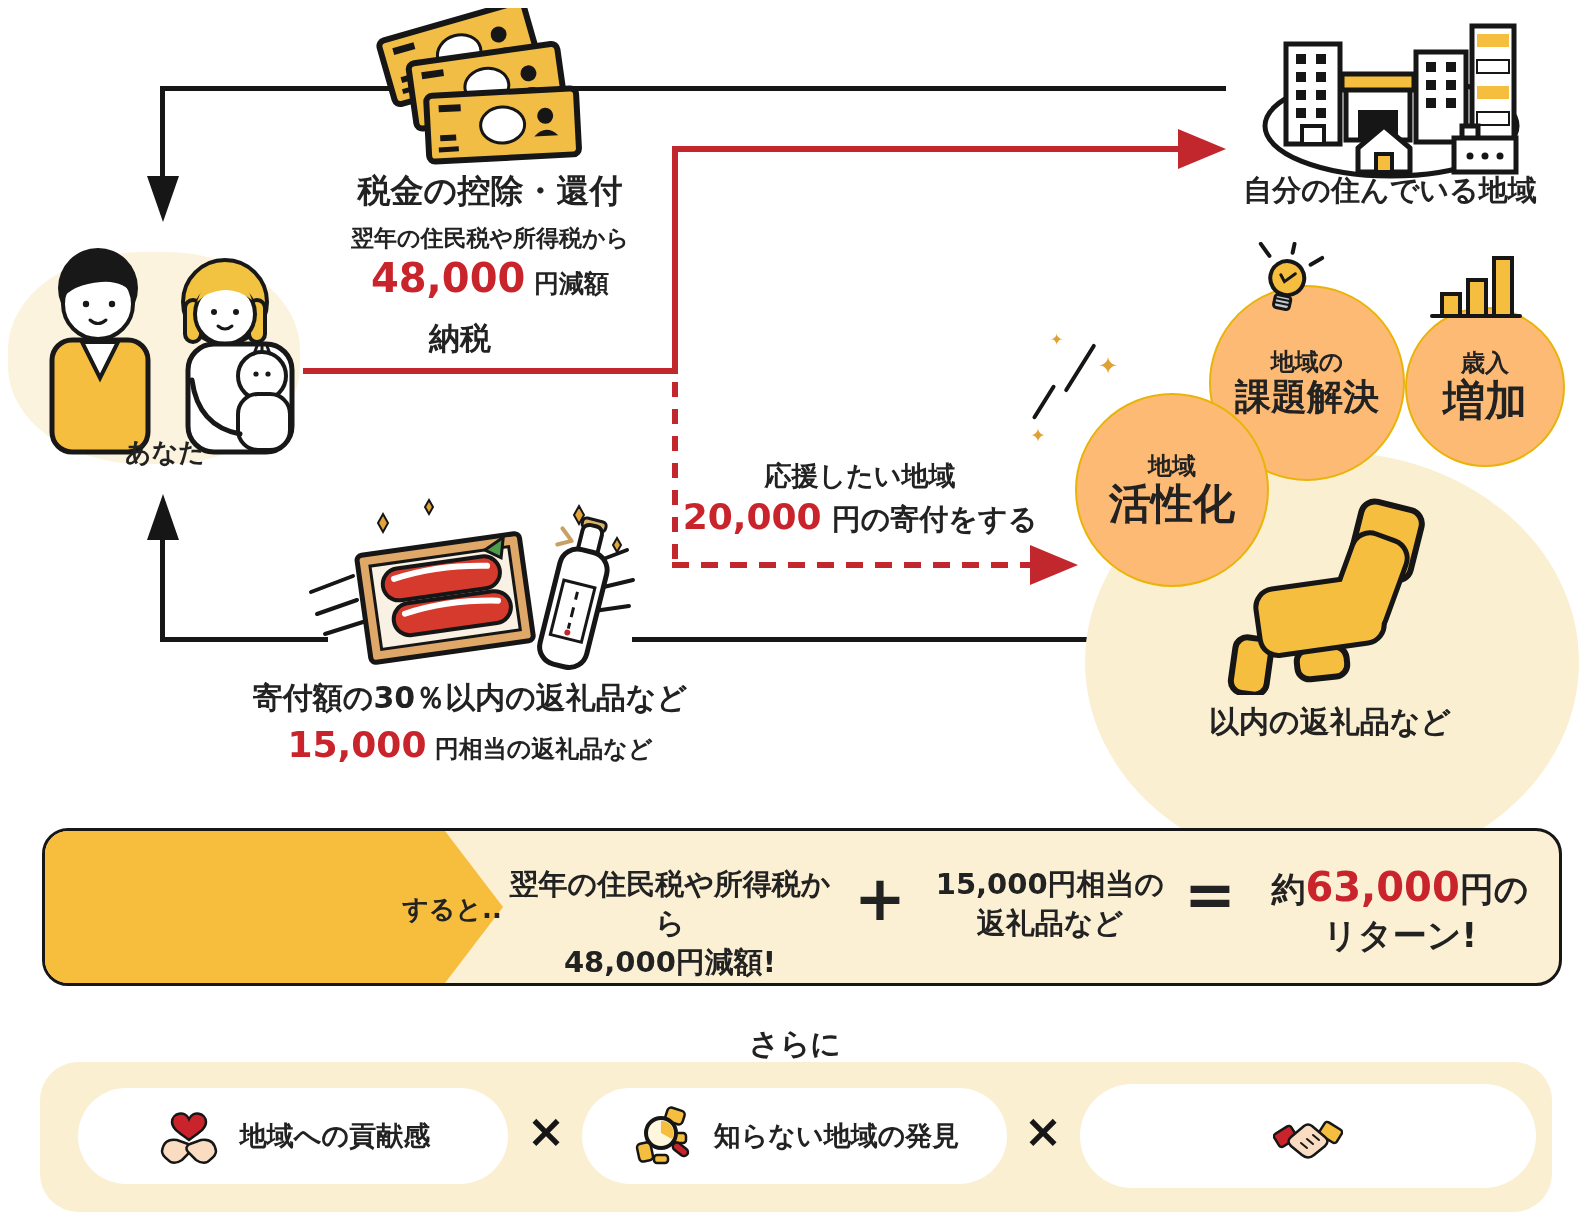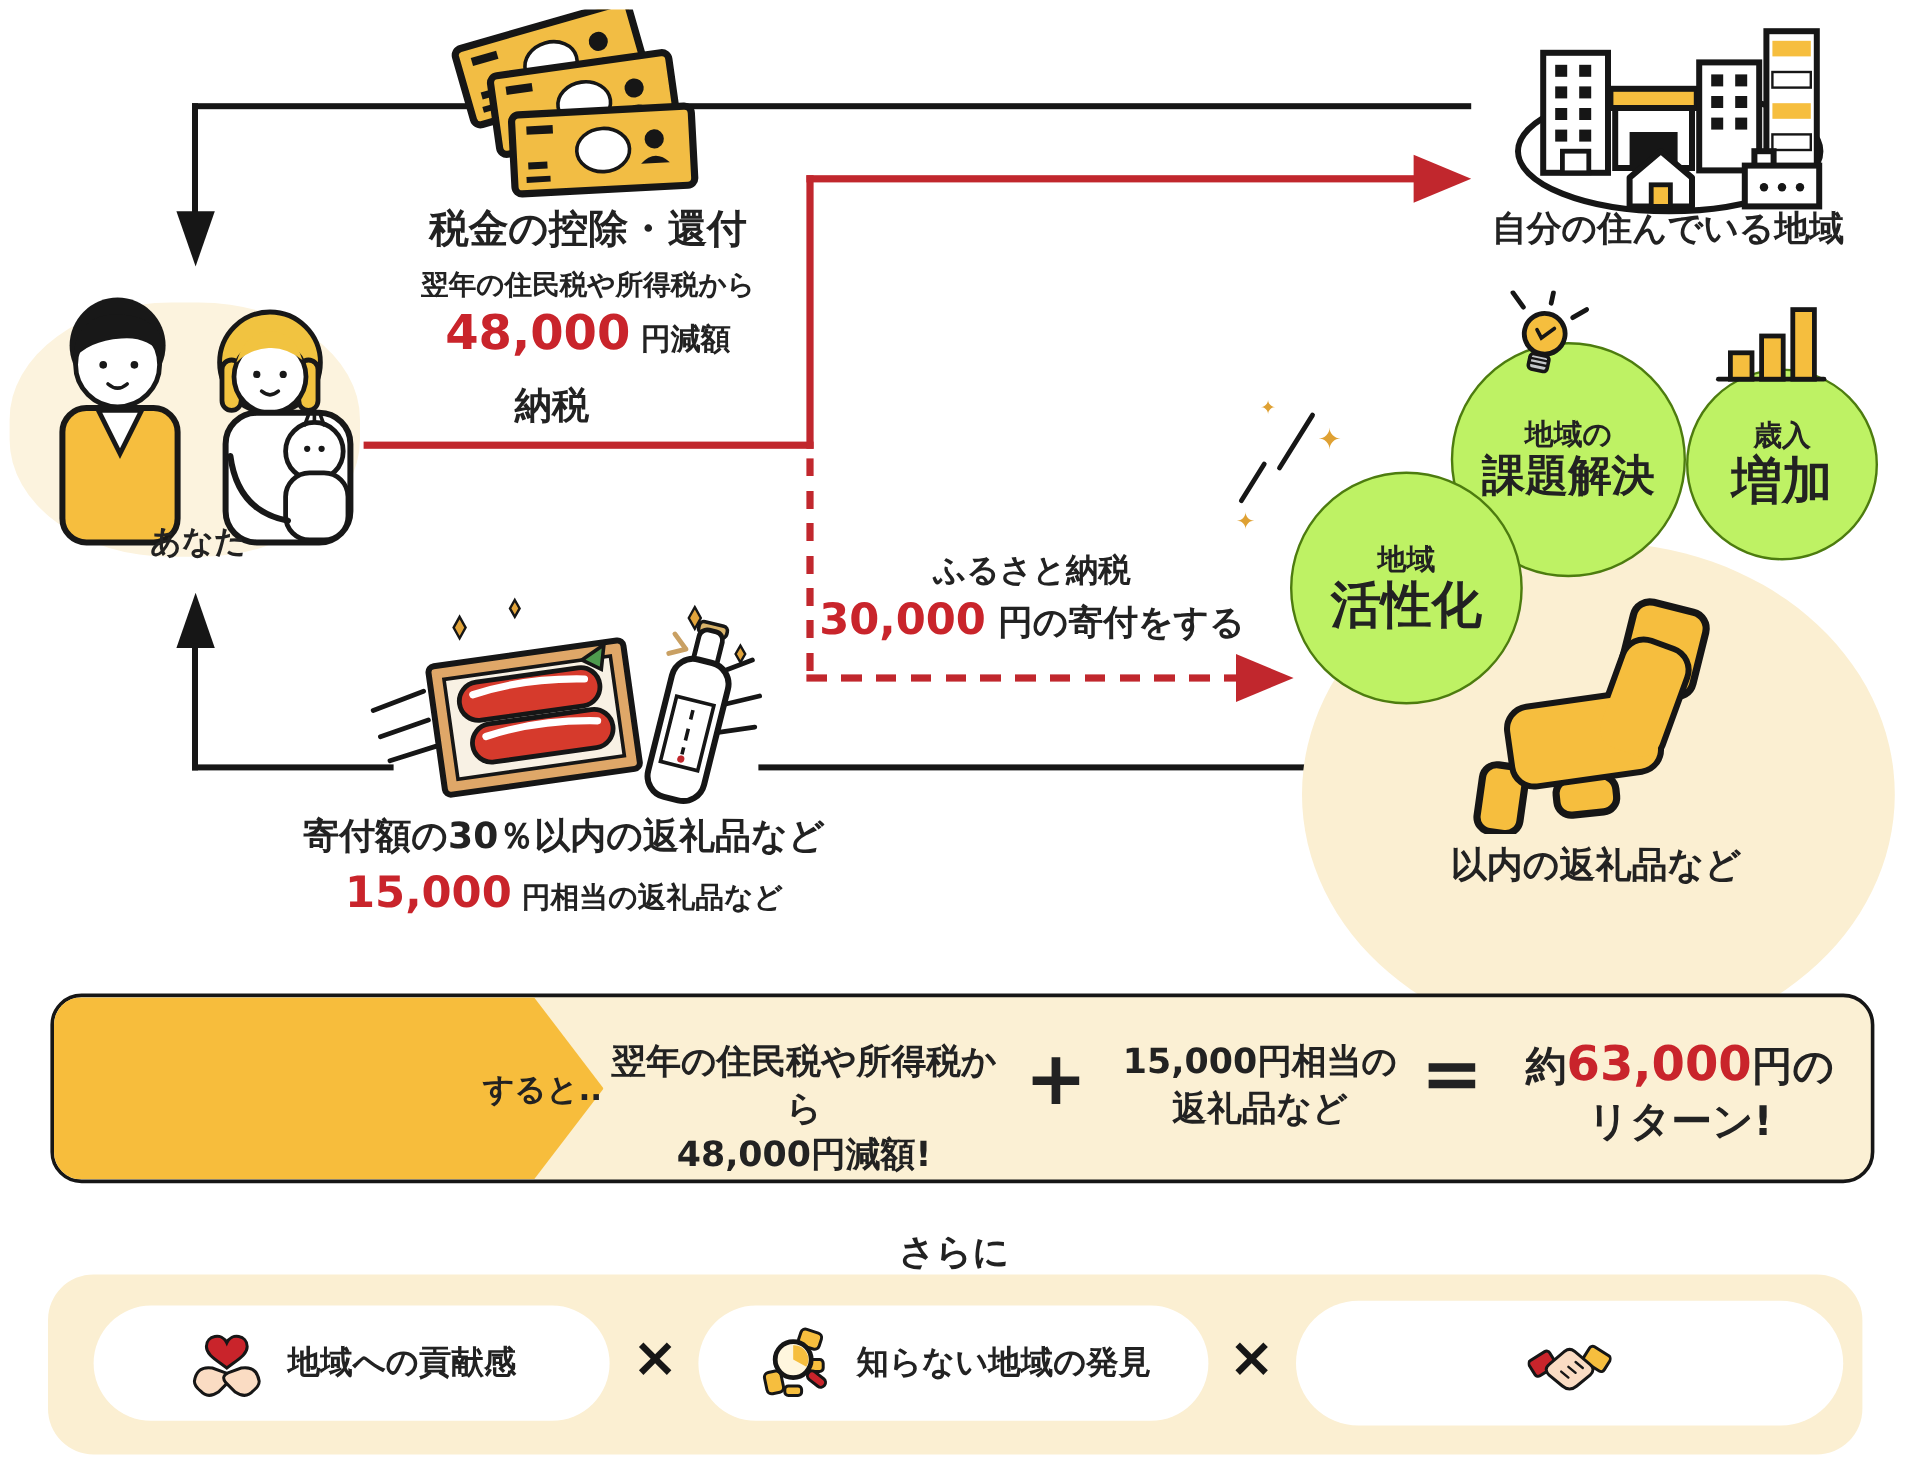--- a/index.html
+++ b/index.html
@@ -15,21 +15,21 @@
   .dash-v{position:absolute;width:6px;z-index:2;
     background:repeating-linear-gradient(to bottom,#C1272D 0 15px,transparent 15px 27px);}
   .dash-h{position:absolute;height:6px;z-index:2;
     background:repeating-linear-gradient(to right,#C1272D 0 17px,transparent 17px 29px);}
   .tri-down{position:absolute;width:0;height:0;border-left:16px solid transparent;
     border-right:16px solid transparent;border-top:46px solid #161616;z-index:2;}
   .tri-up{position:absolute;width:0;height:0;border-left:16px solid transparent;
     border-right:16px solid transparent;border-bottom:46px solid #161616;z-index:2;}
   .tri-right-red{position:absolute;width:0;height:0;border-top:20px solid transparent;
     border-bottom:20px solid transparent;border-left:48px solid #C1272D;z-index:2;}
-  .circle{position:absolute;background:#bef264;border:2px solid #4d7c0f;border-radius:50%;
+  .circle{position:absolute;background:#fdba74;border:2px solid #eab308;border-radius:50%;
     display:flex;flex-direction:column;align-items:center;justify-content:center;z-index:3;}
   .circle .small{font-size:24px;font-weight:700;color:#222;line-height:1.15;}
   .circle .big{font-weight:700;color:#222;line-height:1.1;}
   .blob{position:absolute;background:#FCF3DE;border-radius:46%;z-index:1;}
   .cream-circle{position:absolute;background:#FBEFD2;border-radius:50%;z-index:1;}
   .banner{position:absolute;left:42px;top:828px;width:1514px;height:152px;background:#FBF0D4;
     border:3px solid #161616;border-radius:26px;overflow:hidden;z-index:5;}
   .chev{position:absolute;left:0;top:0;bottom:0;width:458px;background:#F7BD3C;
     clip-path:polygon(0 0,400px 0,458px 50%,400px 100%,0 100%);}
   .strip{position:absolute;left:40px;top:1062px;width:1512px;height:150px;background:#FBEFD2;
@@ -78,23 +78,23 @@
 
   <div class="rlh" style="left:303px;top:368px;width:375px;"></div>
   <div class="rlv" style="left:672px;top:146px;height:228px;"></div>
   <div class="rlh" style="left:672px;top:146px;width:508px;"></div>
   <div class="tri-right-red" style="left:1178px;top:129px;"></div>
 
   <div class="dash-v" style="left:672px;top:382px;height:182px;"></div>
   <div class="dash-h" style="left:672px;top:562px;width:366px;"></div>
   <div class="tri-right-red" style="left:1030px;top:545px;"></div>
 
-  <div class="abs txt" style="left:700px;top:458px;width:320px;font-size:27px;">ふるさと納税</div>
+  <div class="abs txt" style="left:700px;top:458px;width:320px;font-size:27px;">応援したい地域</div>
   <div class="abs txt" style="left:650px;top:494px;width:420px;font-size:29px;">
-    <span class="red" style="font-size:36px;">30,000</span>
+    <span class="red" style="font-size:36px;">20,000</span>
     <span>円の寄付をする</span>
   </div>
 
   <div class="blob" style="left:8px;top:252px;width:292px;height:212px;"></div>
   <svg class="abs" style="left:10px;top:240px;z-index:2;" width="290" height="215" viewBox="0 0 290 215">
 
     <circle cx="88" cy="48" r="40" fill="#181818"></circle>
     <circle cx="88" cy="64" r="35" fill="#fff" stroke="#181818" stroke-width="4"></circle>
     <path d="M51,56 q4,-36 40,-34 q32,2 36,28 l-2,6 q-12,-16 -34,-14 q-28,2 -40,18 z" fill="#181818"></path>
     <circle cx="76" cy="64" r="3.2" fill="#181818"></circle>

